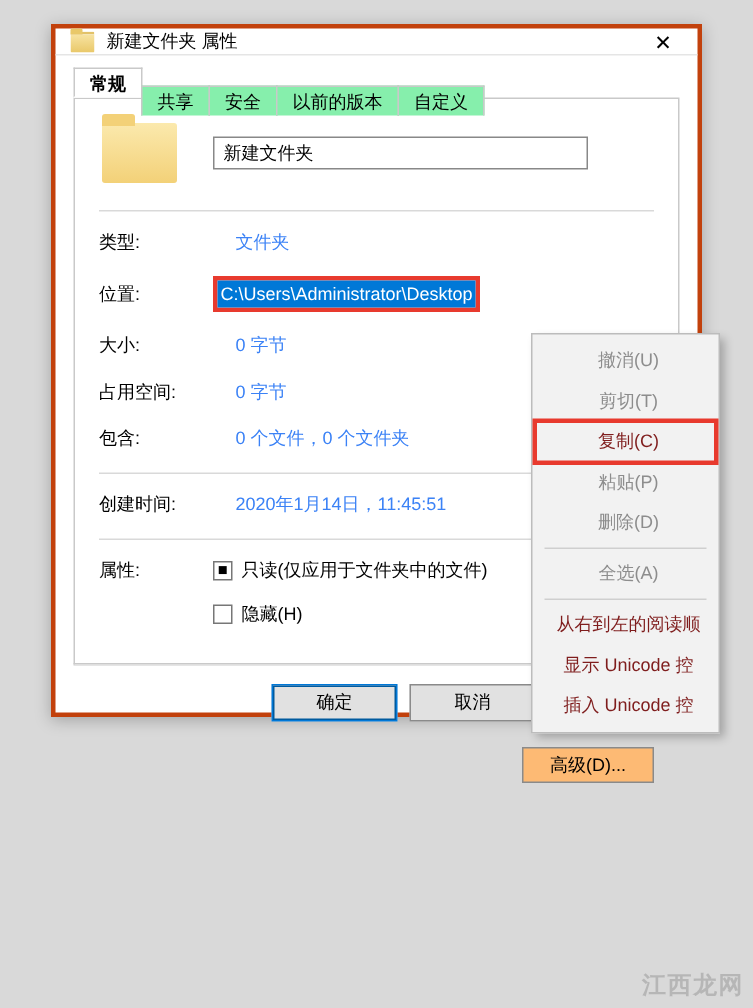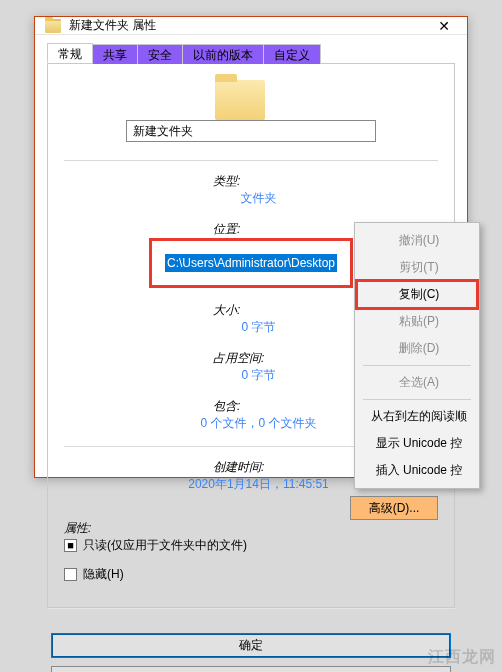--- a/index.html
+++ b/index.html
@@ -11,21 +11,21 @@
     height: 672px;
     position: relative;
   }
   .window {
     position: absolute;
     left: 34px;
     top: 16px;
     width: 434px;
     height: 462px;
     background: #fff;
-    border: 1px solid #c2410c;
+    border: 3px solid #c2410c;
     box-shadow: 0 2px 10px rgba(0,0,0,.25);
     display: flex;
     flex-direction: column;
   }
   .titlebar {
     height: 34px;
     display: flex;
     align-items: center;
     padding-left: 10px;
     border-bottom: 1px solid #e5e5e5;
@@ -63,52 +63,51 @@
     display:flex;
     border-bottom:1px solid #c9c9c9;
     height: 21px;
     margin-bottom: 0;
   }
   .tab {
     padding: 2px 10px 0;
     border:1px solid #c9c9c9;
     border-bottom:none;
     margin-right:-1px;
-    background:#8b5cf6;
+    background:#86efac;
     font-size:12px;
     position:relative;
-    top:1px;
+    top:12px;
   }
   .tab.active {
     background:#fff;
     border-bottom:1px solid #fff;
     top:0;
     padding-top:2px;
     padding-bottom:1px;
+    font-weight:bold;
   }
 
   .tabbody {
     border:1px solid #c9c9c9;
     border-top:none;
     padding: 16px 16px 10px 16px;
     flex:1;
     position:relative;
   }
 
   .row {
     display:flex;
     align-items:center;
     margin-bottom: 14px;
     font-size:12px;
-    flex-direction:column;
   }
   .row .lbl {
     width: 76px;
     flex-shrink:0;
-    font-style:italic;
   }
   .folder-icon {
     width: 50px; height: 40px;
     background: linear-gradient(#fbe9ad,#f3d178);
     border-radius: 2px;
     position: relative;
     margin-left: 2px;
     margin-right: 24px;
   }
   .folder-icon::before {
@@ -127,21 +126,21 @@
   }
   hr.sep {
     border:none;
     border-top:1px solid #d9d9d9;
     margin: 6px 0 12px 0;
   }
   .val { color:#3b82f6;margin-left:15px; }
   .loc-highlight {
     display:inline-block;
     border:3px solid #e83a2e;
-    padding:13px;
+    padding:0;
     line-height: 18px;
     text-decoration: underline;
   }
   .loc-highlight span {
     display:inline-block;
     background:#0078d7;
     color:#fff;
     padding:0 2px;
     white-space:nowrap;
   }
@@ -153,24 +152,23 @@
     border:1px solid #777;
     display:inline-flex; align-items:center; justify-content:center;
     font-size:11px;
     line-height:1;
     background:#fff;
   }
   .btnrow {
     display:flex;
     justify-content:flex-end;
     gap:8px;
-    padding: 24px 4px 2px 4px;
+    padding: 12px 4px 2px 4px;
     border-top:1px solid #e5e5e5;
     margin-top:auto;
-    flex-direction:column;
   }
   button.winbtn {
     min-width: 84px;
     height: 25px;
     border:1px solid #8a8a8a;
     background:#e1e1e1;
     font-size:12px;
     font-family:inherit;
     cursor:pointer;
   }
@@ -205,21 +203,21 @@
     width: 126px;
     background:#f2f2f2;
     border:1px solid #bcbcbc;
     box-shadow: 3px 3px 6px rgba(0,0,0,.25);
     padding: 4px 2px;
     font-size:12px;
     text-align:center;
   }
   .ctx .mi {
     padding: 5px 10px 5px 14px;
-    color:#000000;
+    color:#7f1d1d;
     white-space:nowrap;
     overflow:hidden;
   }
   .ctx .mi.disabled { color:#8d8d8d; }
   .ctx hr {
     border:none;
     border-top:1px solid #cfcfcf;
     margin: 3px 6px;
   }
   .ctx .mi.highlight {

